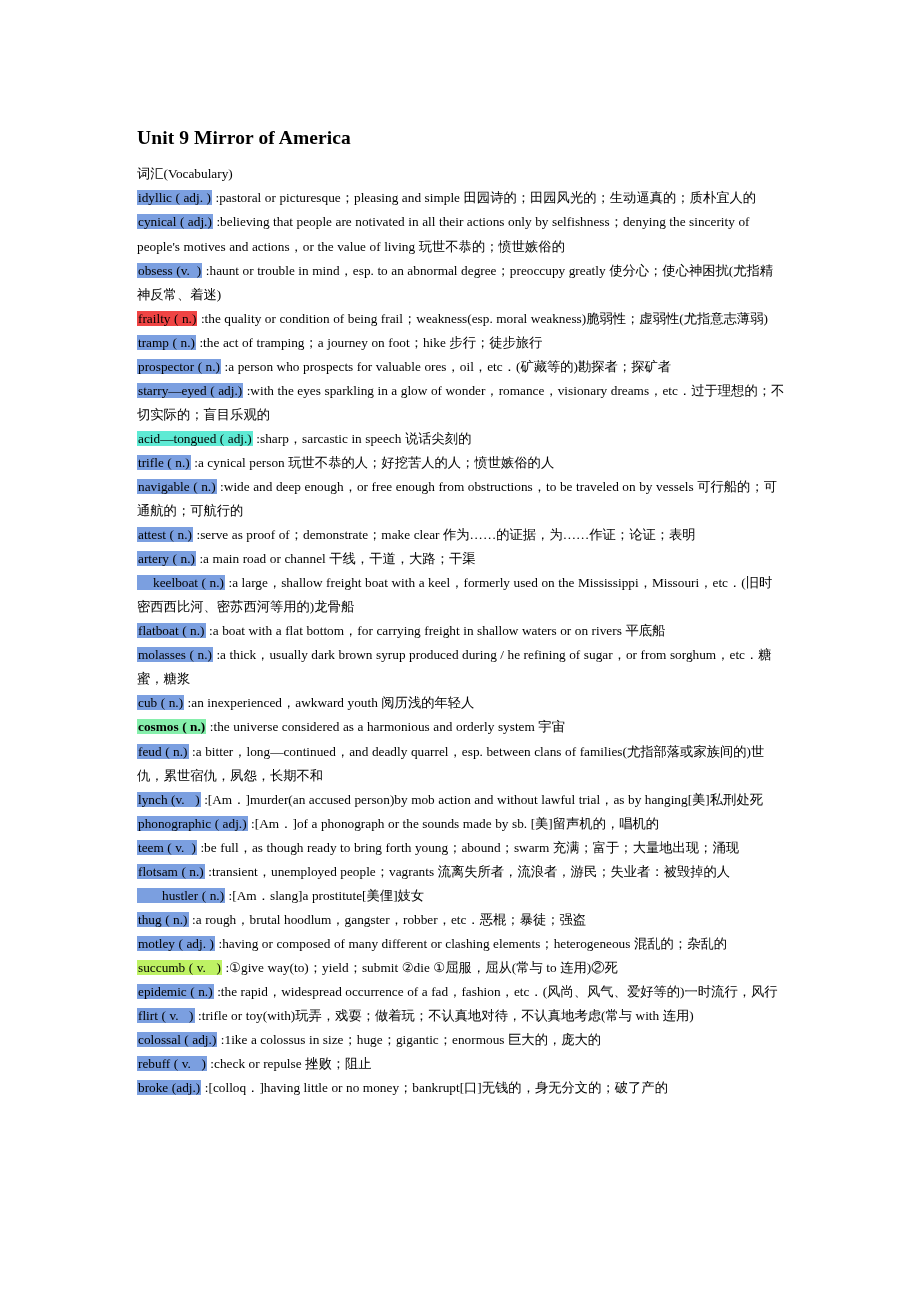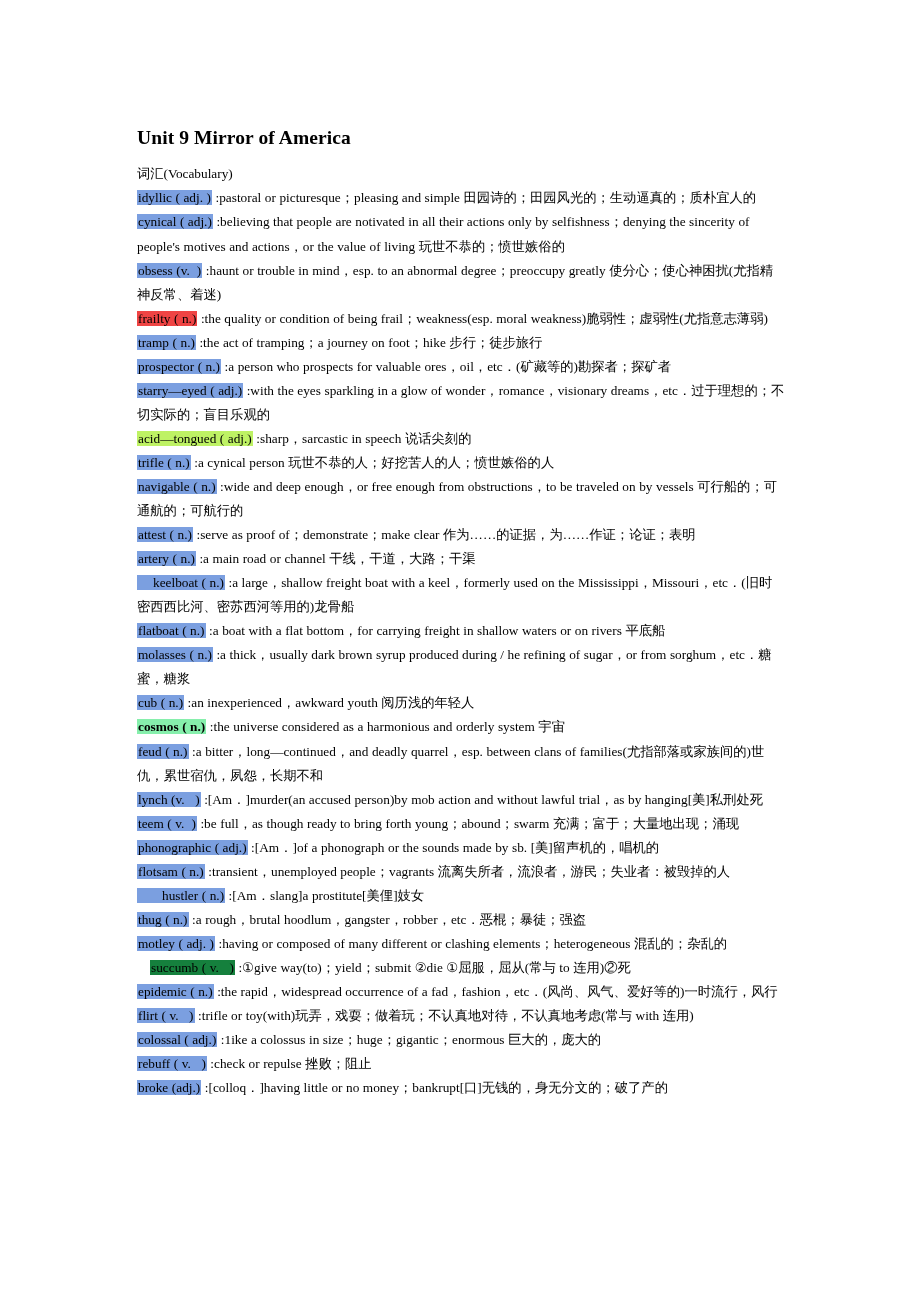--- a/index.html
+++ b/index.html
@@ -68,39 +68,39 @@
   <div class="section-label">词汇(Vocabulary)</div>
 
   <ul class="vocab-list">
       <li class="vocab-entry"><span class="headword" style="background: rgb(123, 159, 224);">idyllic ( adj. )</span><span class="definition"> :pastoral or picturesque；pleasing and simple  田园诗的；田园风光的；生动逼真的；质朴宜人的</span></li>
       <li class="vocab-entry"><span class="headword" style="background: rgb(123, 159, 224);">cynical ( adj.)</span><span class="definition"> :believing that people are notivated in all their actions only by selfishness；denying the sincerity of people's motives and actions，or the value of living 玩世不恭的；愤世嫉俗的</span></li>
       <li class="vocab-entry"><span class="headword" style="background: rgb(123, 159, 224);">obsess (v.  )</span><span class="definition"> :haunt or trouble in mind，esp. to an abnormal degree；preoccupy greatly 使分心；使心神困扰(尤指精神反常、着迷)</span></li>
       <li class="vocab-entry"><span class="headword" style="background: #ef4444;">frailty ( n.)</span><span class="definition"> :the quality or condition of being frail；weakness(esp. moral weakness)脆弱性；虚弱性(尤指意志薄弱)</span></li>
       <li class="vocab-entry"><span class="headword" style="background: rgb(123, 159, 224);">tramp ( n.)</span><span class="definition"> :the act of tramping；a journey on foot；hike 步行；徒步旅行</span></li>
       <li class="vocab-entry"><span class="headword" style="background: rgb(123, 159, 224);">prospector ( n.)</span><span class="definition"> :a person who prospects for valuable ores，oil，etc．(矿藏等的)勘探者；探矿者</span></li>
       <li class="vocab-entry"><span class="headword" style="background: rgb(123, 159, 224);">starry—eyed ( adj.)</span><span class="definition"> :with the eyes sparkling in a glow of wonder，romance，visionary dreams，etc．过于理想的；不切实际的；盲目乐观的</span></li>
-      <li class="vocab-entry"><span class="headword" style="background: #bef264;">acid—tongued ( adj.)</span><span class="definition"> :sharp，sarcastic in speech 说话尖刻的</span></li>
+      <li class="vocab-entry"><span class="headword" style="background: #5eead4;">acid—tongued ( adj.)</span><span class="definition"> :sharp，sarcastic in speech 说话尖刻的</span></li>
       <li class="vocab-entry"><span class="headword" style="background: rgb(123, 159, 224);">trifle ( n.)</span><span class="definition"> :a cynical person 玩世不恭的人；好挖苦人的人；愤世嫉俗的人</span></li>
       <li class="vocab-entry"><span class="headword" style="background: rgb(123, 159, 224);">navigable ( n.)</span><span class="definition"> :wide and deep enough，or free enough from obstructions，to be traveled on by vessels 可行船的；可通航的；可航行的</span></li>
       <li class="vocab-entry"><span class="headword" style="background: rgb(123, 159, 224);">attest ( n.)</span><span class="definition"> :serve as proof of；demonstrate；make clear 作为……的证据，为……作证；论证；表明</span></li>
       <li class="vocab-entry"><span class="headword" style="background: rgb(123, 159, 224);">artery ( n.)</span><span class="definition"> :a main road or channel 干线，干道，大路；干渠</span></li>
       <li class="vocab-entry"><span class="headword" style="background: rgb(123, 159, 224); padding-left: 16px;">keelboat ( n.)</span><span class="definition"> :a large，shallow freight boat with a keel，formerly used on the Mississippi，Missouri，etc．(旧时密西西比河、密苏西河等用的)龙骨船</span></li>
       <li class="vocab-entry"><span class="headword" style="background: rgb(123, 159, 224);">flatboat ( n.)</span><span class="definition"> :a boat with a flat bottom，for carrying freight in shallow waters or on rivers 平底船</span></li>
       <li class="vocab-entry"><span class="headword" style="background: rgb(123, 159, 224);">molasses ( n.)</span><span class="definition"> :a thick，usually dark brown syrup produced during / he refining of sugar，or from sorghum，etc．糖蜜，糖浆</span></li>
       <li class="vocab-entry"><span class="headword" style="background: rgb(123, 159, 224);">cub ( n.)</span><span class="definition"> :an inexperienced，awkward youth 阅历浅的年轻人</span></li>
       <li class="vocab-entry"><span class="headword" style="background: #86efac; font-weight: bold;">cosmos ( n.)</span><span class="definition"> :the universe considered as a harmonious and orderly system 宇宙</span></li>
       <li class="vocab-entry"><span class="headword" style="background: rgb(123, 159, 224);">feud ( n.)</span><span class="definition"> :a bitter，long—continued，and deadly quarrel，esp. between clans of families(尤指部落或家族间的)世仇，累世宿仇，夙怨，长期不和</span></li>
       <li class="vocab-entry"><span class="headword" style="background: rgb(123, 159, 224);">lynch (v.   )</span><span class="definition"> :[Am．]murder(an accused person)by mob action and without lawful trial，as by hanging[美]私刑处死</span></li>
+      <li class="vocab-entry"><span class="headword" style="background: rgb(123, 159, 224);">phonographic ( adj.)</span><span class="definition"> :[Am．]of a phonograph or the sounds made by sb. [美]留声机的，唱机的</span></li>
       <li class="vocab-entry"><span class="headword" style="background: rgb(123, 159, 224);">teem ( v.  )</span><span class="definition"> :be full，as though ready to bring forth young；abound；swarm 充满；富于；大量地出现；涌现</span></li>
-      <li class="vocab-entry"><span class="headword" style="background: rgb(123, 159, 224);">phonographic ( adj.)</span><span class="definition"> :[Am．]of a phonograph or the sounds made by sb. [美]留声机的，唱机的</span></li>
       <li class="vocab-entry"><span class="headword" style="background: rgb(123, 159, 224);">flotsam ( n.)</span><span class="definition"> :transient，unemployed people；vagrants 流离失所者，流浪者，游民；失业者：被毁掉的人</span></li>
       <li class="vocab-entry"><span class="headword" style="background: rgb(123, 159, 224); padding-left: 25px;">hustler ( n.)</span><span class="definition"> :[Am．slang]a prostitute[美俚]妓女</span></li>
       <li class="vocab-entry"><span class="headword" style="background: rgb(123, 159, 224);">thug ( n.)</span><span class="definition"> :a rough，brutal hoodlum，gangster，robber，etc．恶棍；暴徒；强盗</span></li>
       <li class="vocab-entry"><span class="headword" style="background: rgb(123, 159, 224);">motley ( adj. )</span><span class="definition"> :having or composed of many different or clashing elements；heterogeneous 混乱的；杂乱的</span></li>
-      <li class="vocab-entry"><span class="headword" style="background: #15803d; margin-left: 13px;">succumb ( v.   )</span><span class="definition"> :①give way(to)；yield；submit ②die ①屈服，屈从(常与 to 连用)②死</span></li>
+      <li class="vocab-entry"><span class="headword" style="background: #bef264;">succumb ( v.   )</span><span class="definition"> :①give way(to)；yield；submit ②die ①屈服，屈从(常与 to 连用)②死</span></li>
       <li class="vocab-entry"><span class="headword" style="background: rgb(123, 159, 224);">epidemic ( n.)</span><span class="definition"> :the rapid，widespread occurrence of a fad，fashion，etc．(风尚、风气、爱好等的)一时流行，风行</span></li>
       <li class="vocab-entry"><span class="headword" style="background: rgb(123, 159, 224);">flirt ( v.   )</span><span class="definition"> :trifle or toy(with)玩弄，戏耍；做着玩；不认真地对待，不认真地考虑(常与 with 连用)</span></li>
       <li class="vocab-entry"><span class="headword" style="background: rgb(123, 159, 224);">colossal ( adj.)</span><span class="definition"> :1ike a colossus in size；huge；gigantic；enormous 巨大的，庞大的</span></li>
       <li class="vocab-entry"><span class="headword" style="background: rgb(123, 159, 224);">rebuff ( v.   )</span><span class="definition"> :check or repulse 挫败；阻止</span></li>
       <li class="vocab-entry"><span class="headword" style="background: rgb(123, 159, 224);">broke (adj.)</span><span class="definition"> :[colloq．]having little or no money；bankrupt[口]无钱的，身无分文的；破了产的</span></li>
     </ul>
 
 </div>
 
 </body></html>

